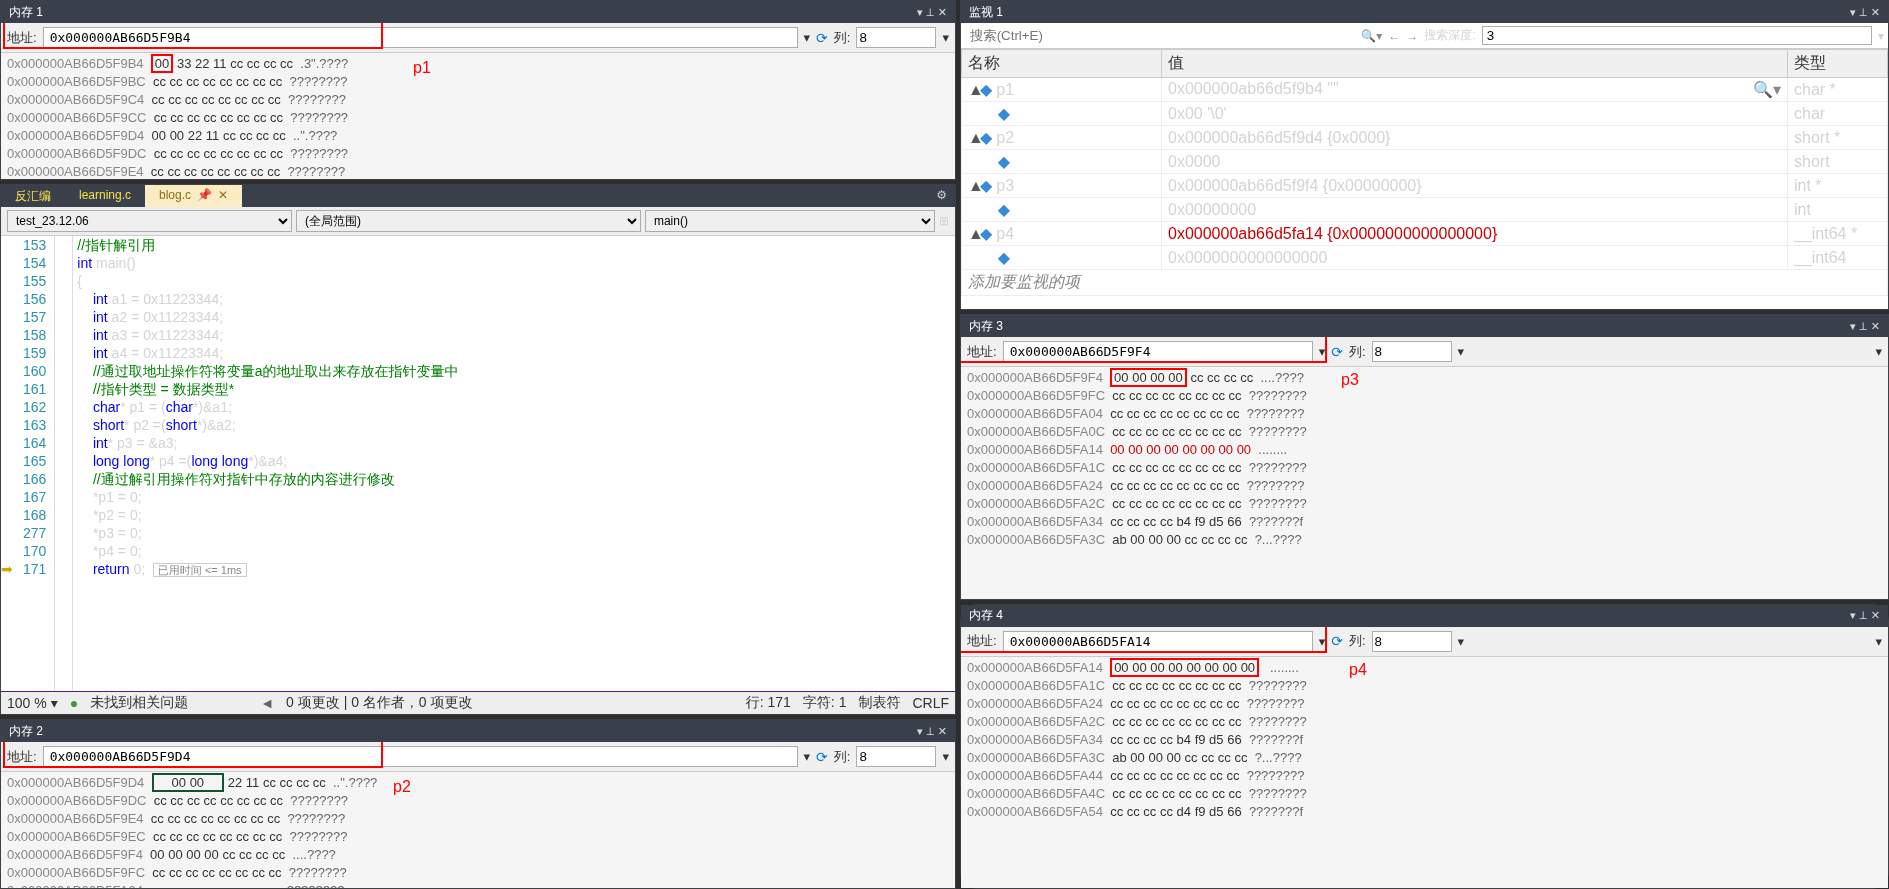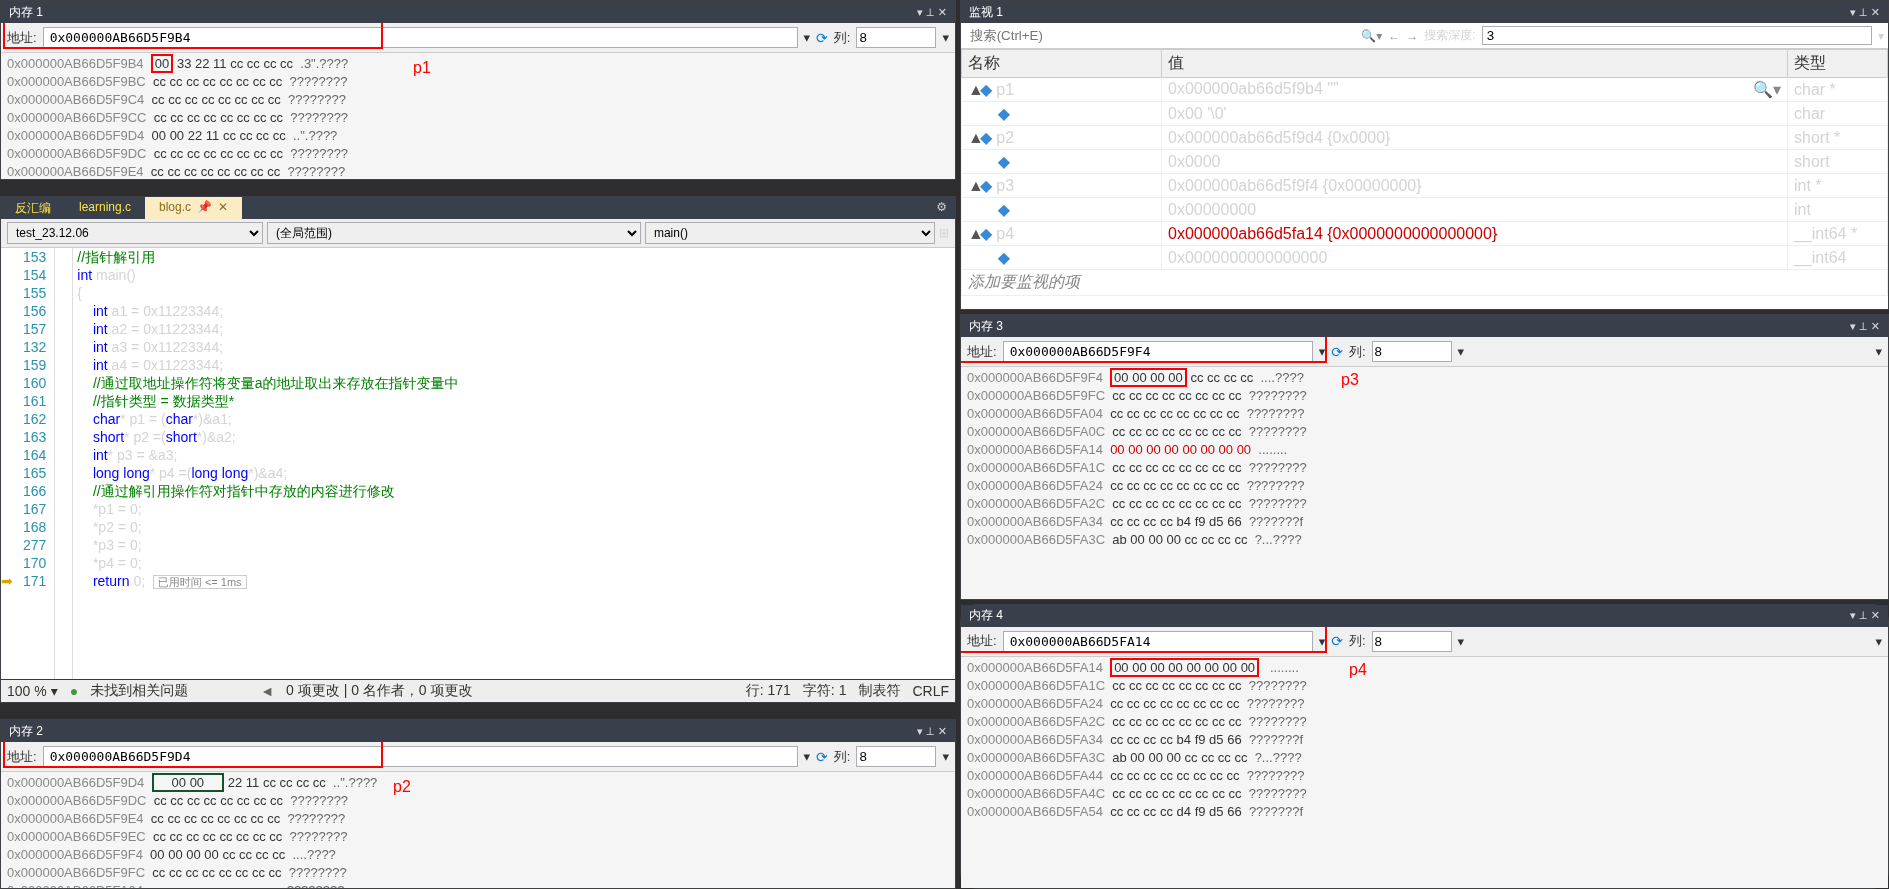--- a/index.html
+++ b/index.html
@@ -1,18 +1,18 @@
 <!DOCTYPE html>
 <html><head>
 <meta charset="utf-8">
 <style>
 * { margin:0; padding:0; box-sizing:border-box; font-family:"Segoe UI","Microsoft YaHei",sans-serif; }
 body { background:#2d2d30; color:#d4d4d4; font-size:12px; width:1889px; height:889px; overflow:hidden; }
 .grid { display:grid; grid-template-columns:956px 1fr; grid-template-rows:1fr; height:100%; gap:4px; }
-.left-col { display:flex; flex-direction:column; gap:16px;border-radius:21px; }
+.left-col { display:flex; flex-direction:column; gap:4px;border-radius:21px; }
 .right-col { display:flex; flex-direction:column; gap:4px; }
 
 .panel { background:#1e1e1e; border:1px solid #3f3f46; display:flex; flex-direction:column; }
 .panel-title { background:#393f4b; color:#fff; padding:3px 8px; display:flex; justify-content:space-between; align-items:center; height:22px; }
 .panel-title .controls { display:flex; gap:4px; }
 .panel-title .controls span { cursor:pointer; font-size:11px; opacity:.8; }
 .panel-body { flex:1; overflow:auto; background:#f5f5f5; color:#333; font-family:Consolas,monospace; font-size:13px; }
 
 .addr-bar { display:flex; align-items:center; padding:4px 6px; gap:6px; background:#f0f0f0; border-bottom:1px solid #ccc; }
 .addr-bar label { color:#333; }
@@ -113,21 +113,21 @@
     </div>
 
     <div class="panel editor-panel" style="flex:1;">
       <div class="tabs" id="tabs">
           <div class="tab">反汇编</div>
           <div class="tab">learning.c</div>
           <div class="tab active">blog.c<span class="pin">📌</span><span class="close">✕</span></div>
           <div style="margin-left: auto; padding: 3px 8px; color: rgb(204, 204, 204);">⚙</div>
         </div>
       <div class="editor-toolbar">
-        <select style="width:256px"><option>test_23.12.06</option></select>
+        <select style="width:285px"><option>test_23.12.06</option></select>
         <select class="scope"><option>(全局范围)</option></select>
         <select style="width:290px"><option>main()</option></select>
         <span>⊞</span>
       </div>
       <div class="editor-body" style="flex:1;overflow:auto;">
         <div class="arrow-gutter" id="arrowg">
             <div style="height: 18px;"></div>
             <div style="height: 18px;"></div>
             <div style="height: 18px;"></div>
             <div style="height: 18px;"></div>
@@ -146,21 +146,21 @@
             <div style="height: 18px;"></div>
             <div style="height: 18px;"></div>
             <div style="height: 18px;"><span class="arrow">➡</span></div>
           </div>
         <div class="gutter" id="gutter">
             <div class="ln">153</div>
             <div class="ln">154</div>
             <div class="ln">155</div>
             <div class="ln">156</div>
             <div class="ln">157</div>
-            <div class="ln">132</div>
+            <div class="ln">158</div>
             <div class="ln">159</div>
             <div class="ln">160</div>
             <div class="ln">161</div>
             <div class="ln">162</div>
             <div class="ln">163</div>
             <div class="ln">164</div>
             <div class="ln">165</div>
             <div class="ln">166</div>
             <div class="ln">167</div>
             <div class="ln">168</div>

